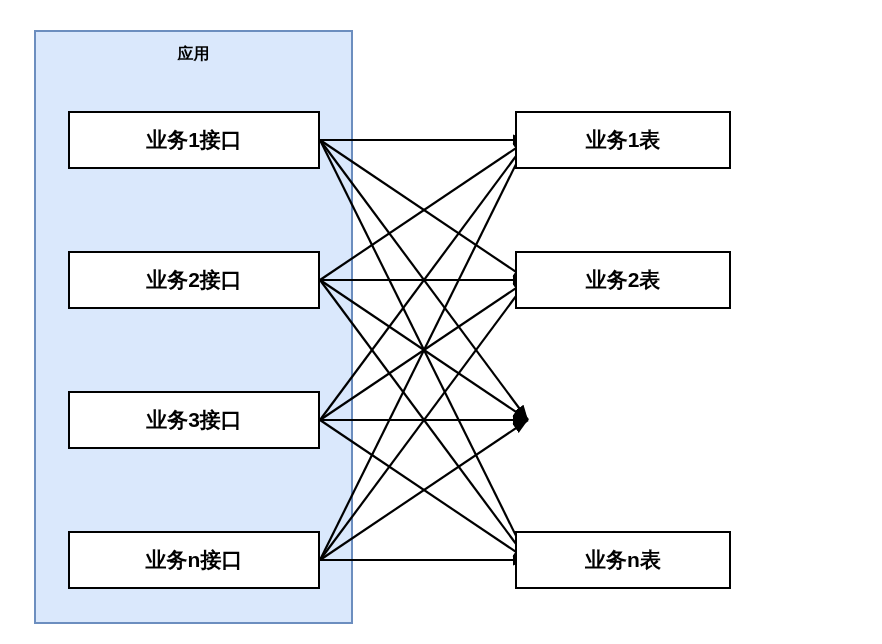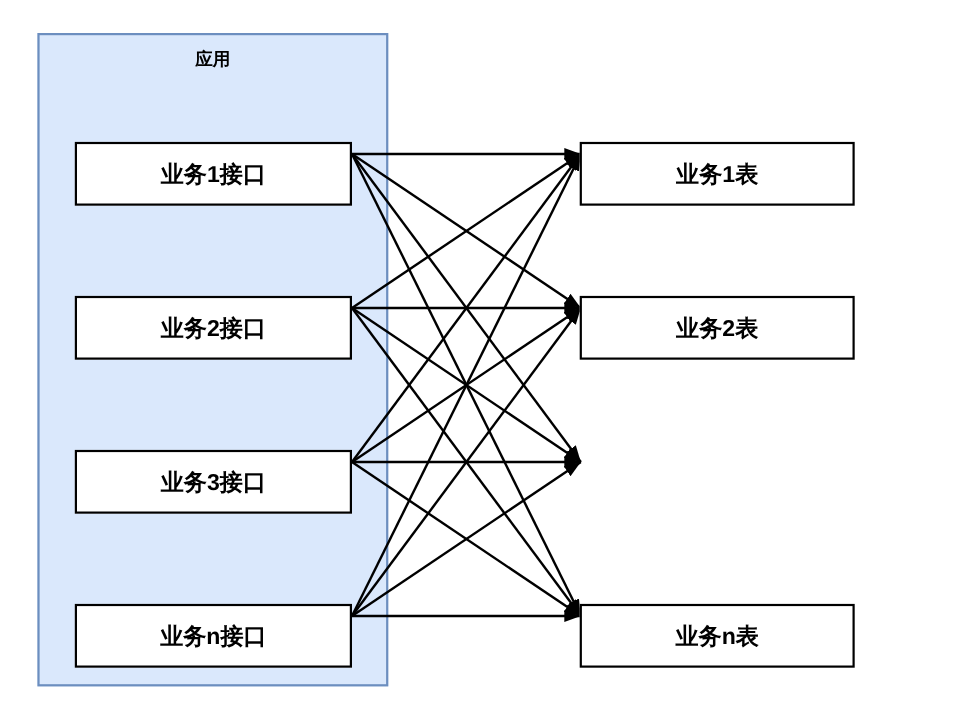--- a/index.html
+++ b/index.html
@@ -50,24 +50,23 @@
     background: var(--node-fill, #ffffff);
     border: 2px solid var(--node-border, #000000);
     box-sizing: border-box;
     display: flex;
     align-items: center;
     justify-content: center;
     font-size: 21px;
     font-weight: bold;
     color: #000000;
     z-index: 3;
-    margin-top: 18px;
   }
   .node-left  { left: 68px;  width: 252px; }
-  .node-right { left: 527px; width: 250px; }
+  .node-right { left: 515px; width: 216px; }
   .row0 { top: 111px; }
   .row1 { top: 251px; }
   .row2 { top: 391px; }
   .row3 { top: 531px; }
   #edges {
     position: absolute;
     left: 0;
     top: 0;
     z-index: 2;
   }

